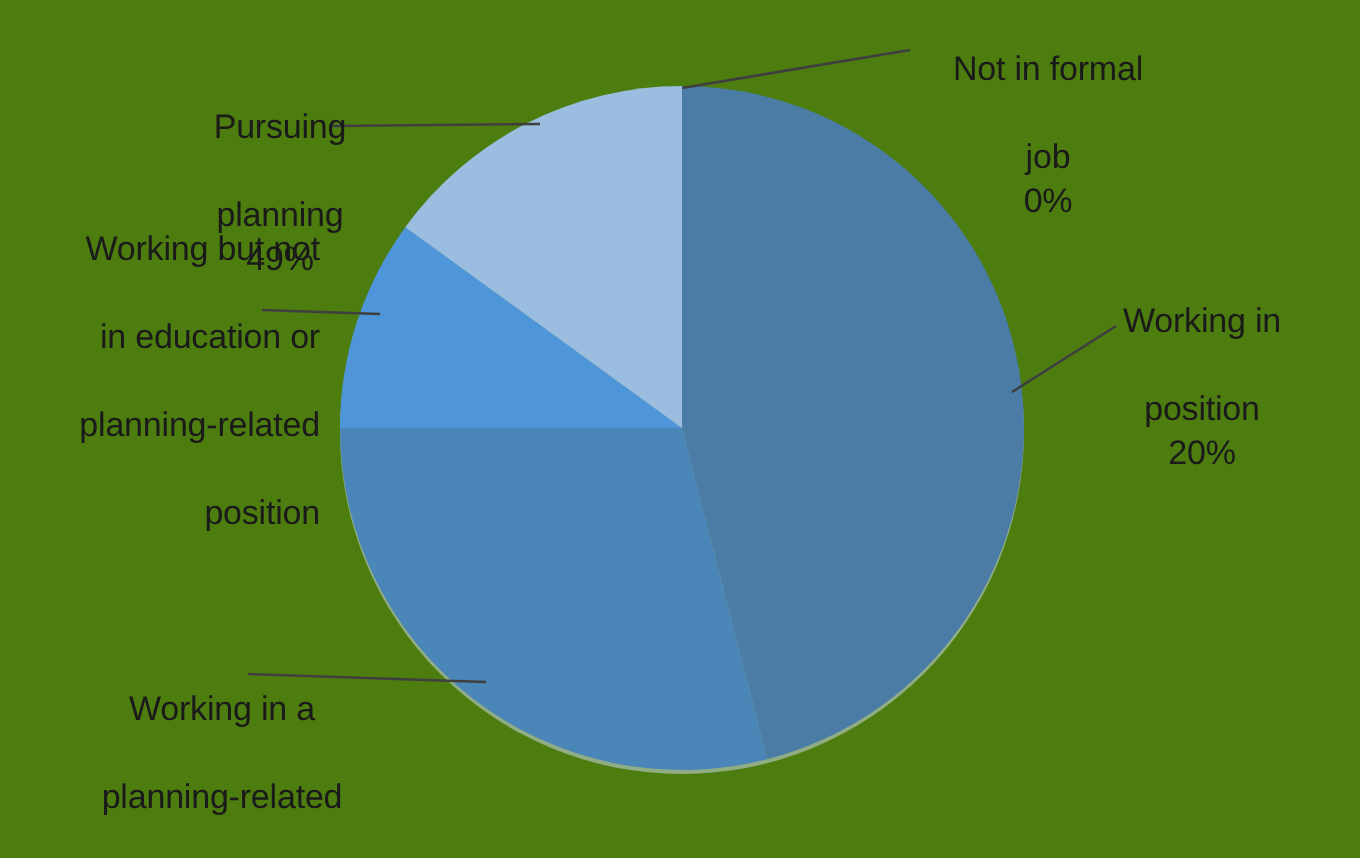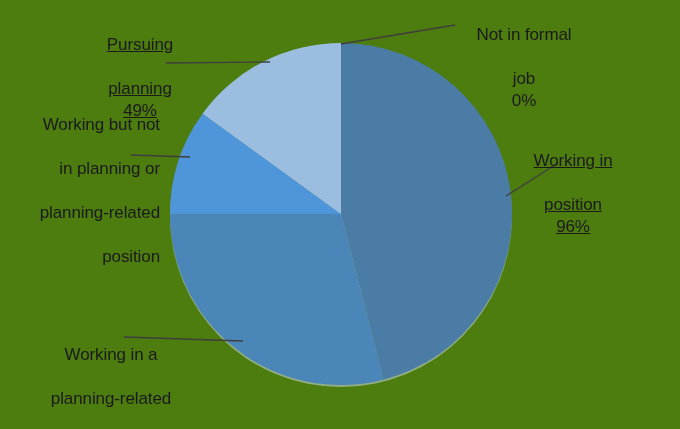--- a/index.html
+++ b/index.html
@@ -37,41 +37,39 @@
   .label .pct {
     display: block;
   }
   
   #label-not-in-formal-job {
     left: 462px;
     top: 2px;
     width: 124px;
   }
   #label-working-in-planning {
-    left: 508px;
+    left: 536px;
     top: 128px;
     width: 130px;
-    text-decoration: underline;
   }
   #label-working-planning-related {
     left: 8px;
     top: 322px;
     width: 206px;
   }
   #label-working-but-not {
     left: 0px;
     top: 92px;
     width: 160px;
     text-align: right;
   }
   #label-pursuing-education {
     left: 60px;
-    top: 12px;
+    top: 31px;
     width: 160px;
-    text-decoration: underline;
   }
 </style>
 </head>
 <body>
 
 <div id="chart-root">
 
   <svg id="pie-svg" viewBox="0 0 680 429">
 
     <ellipse cx="341" cy="216" rx="171" ry="171" fill="#c9d6e3" opacity="0.55"></ellipse>
@@ -93,33 +91,33 @@
 
   <div class="label" id="label-not-in-formal-job">
     <span>Not in formal</span><br>
     <span>job</span>
     <span class="pct">0%</span>
   </div>
 
   <div class="label" id="label-working-in-planning">
     <span>Working in</span><br>
     <span>position</span>
-    <span class="pct">96%</span>
+    <span class="pct">20%</span>
   </div>
 
   <div class="label" id="label-working-planning-related">
     <span>Working in a</span><br>
     <span>planning-related</span><br>
     
     
   </div>
 
   <div class="label" id="label-working-but-not">
     <span>Working but not</span><br>
-    <span>in planning or</span><br>
+    <span>in education or</span><br>
     <span>planning-related</span><br>
     <span>position</span>
   </div>
 
   <div class="label" id="label-pursuing-education">
     <span>Pursuing</span><br>
     <span>planning</span>
     <span class="pct">49%</span>
   </div>
 

